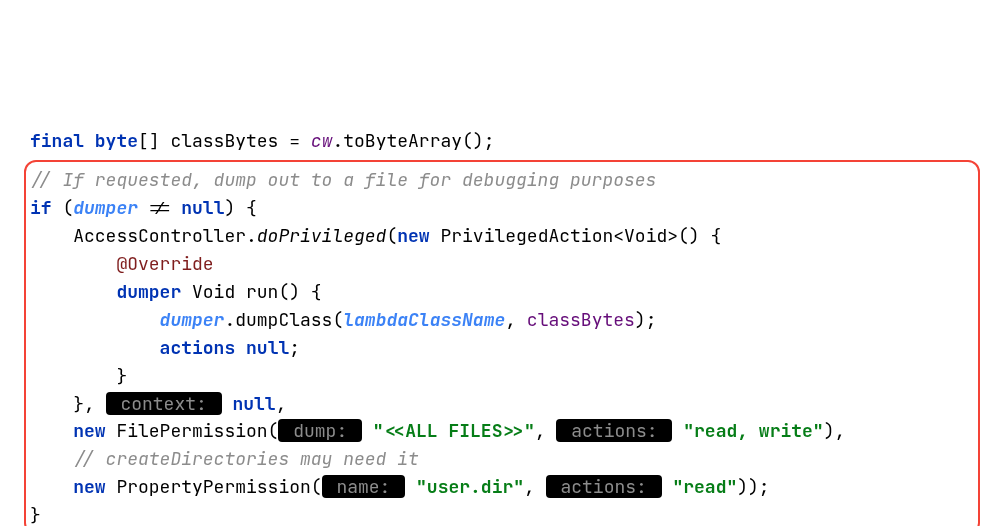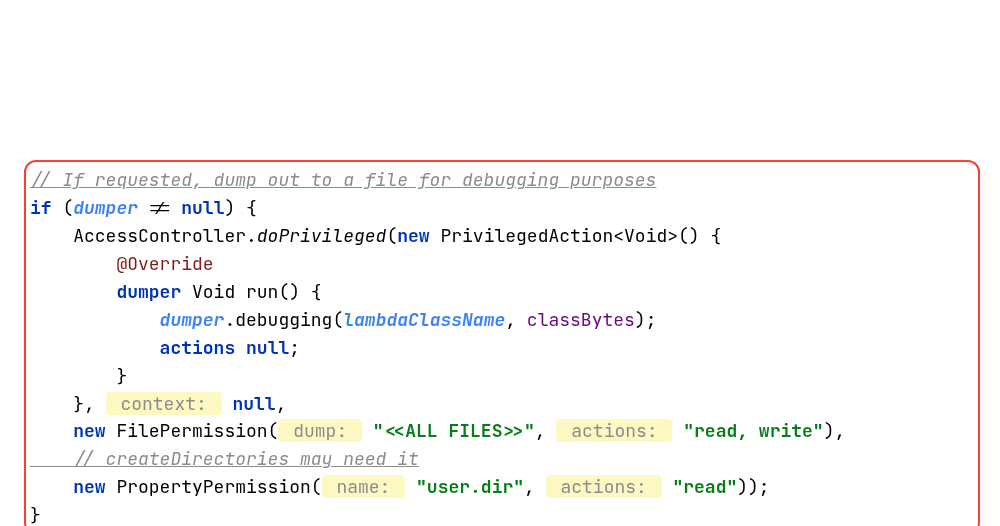--- a/index.html
+++ b/index.html
@@ -18,45 +18,45 @@
   .highlight-box {
     border: 2px solid #f44336;
     border-radius: 12px;
     padding: 4px 10px 4px 4px;
     margin: 6px -10px 6px -6px;
   }
   .kw { color: #0033b3; font-weight: bold; }
   .field { color: #660e7a; font-style: italic; }
   .field-b { color: #3b82f6; font-style: italic; font-weight: bold; }
   .static-i { color: #000; font-style: italic; margin-top: 35px; }
-  .comment { color: #8c8c8c; font-style: italic; text-decoration: underline; }
+  .comment { color: #8c8c8c; font-style: italic; }
   .anno { color: #7f1d1d; }
   .string { color: #067d17; font-weight: bold; }
   .hint {
     color: #8c8c8c;
-    background: #fef9c3;
+    background: #000000;
     border-radius: 4px;
     padding: 0 4px;
     font-style: normal;
     font-weight: normal;
   }
   .param { color: #660e7a; }
 </style>
 </head>
 <body>
 
 
 
-<div class="code-block">
+<div class="code-block"><span><span class="kw">final</span> <span class="kw">byte</span><span>[]</span><span> classBytes = </span><span class="field">cw</span><span>.toByteArray();</span></span>
 <div class="highlight-box"><span><span class="comment">// If requested, dump out to a file for debugging purposes</span></span>
 <span><span class="kw">if</span><span> (</span><span class="field-b">dumper</span><span> != </span><span class="kw">null</span><span>) {</span></span>
 <span><span>    AccessController.</span><span class="static-i">doPrivileged</span><span>(</span><span class="kw">new</span><span> PrivilegedAction&lt;Void&gt;() {</span></span>
 <span><span class="anno">        @Override</span></span>
 <span><span>        </span><span class="kw">dumper</span><span> Void run() {</span></span>
-<span><span>            </span><span class="field-b">dumper</span><span>.debugging(</span><span class="field-b">lambdaClassName</span><span>, </span><span class="param">classBytes</span><span>);</span></span>
+<span><span>            </span><span class="field-b">dumper</span><span>.dumpClass(</span><span class="field-b">lambdaClassName</span><span>, </span><span class="param">classBytes</span><span>);</span></span>
 <span><span>            </span><span class="kw">actions</span><span> </span><span class="kw">null</span><span>;</span></span>
 <span><span>        }</span></span>
 <span><span>    }, </span><span class="hint"> context: </span> <span class="kw">null</span><span>,</span></span>
 <span><span>    </span><span class="kw">new</span><span> FilePermission(</span><span class="hint"> dump: </span> <span class="string">"&lt;&lt;ALL FILES&gt;&gt;"</span><span>, </span><span class="hint"> actions: </span> <span class="string">"read, write"</span><span>),</span></span>
 <span><span class="comment">    // createDirectories may need it</span></span>
 <span><span>    </span><span class="kw">new</span><span> PropertyPermission(</span><span class="hint"> name: </span> <span class="string">"user.dir"</span><span>, </span><span class="hint"> actions: </span> <span class="string">"read"</span><span>));</span></span>
 <span><span>}</span></span></div>
 </div>
 
 

